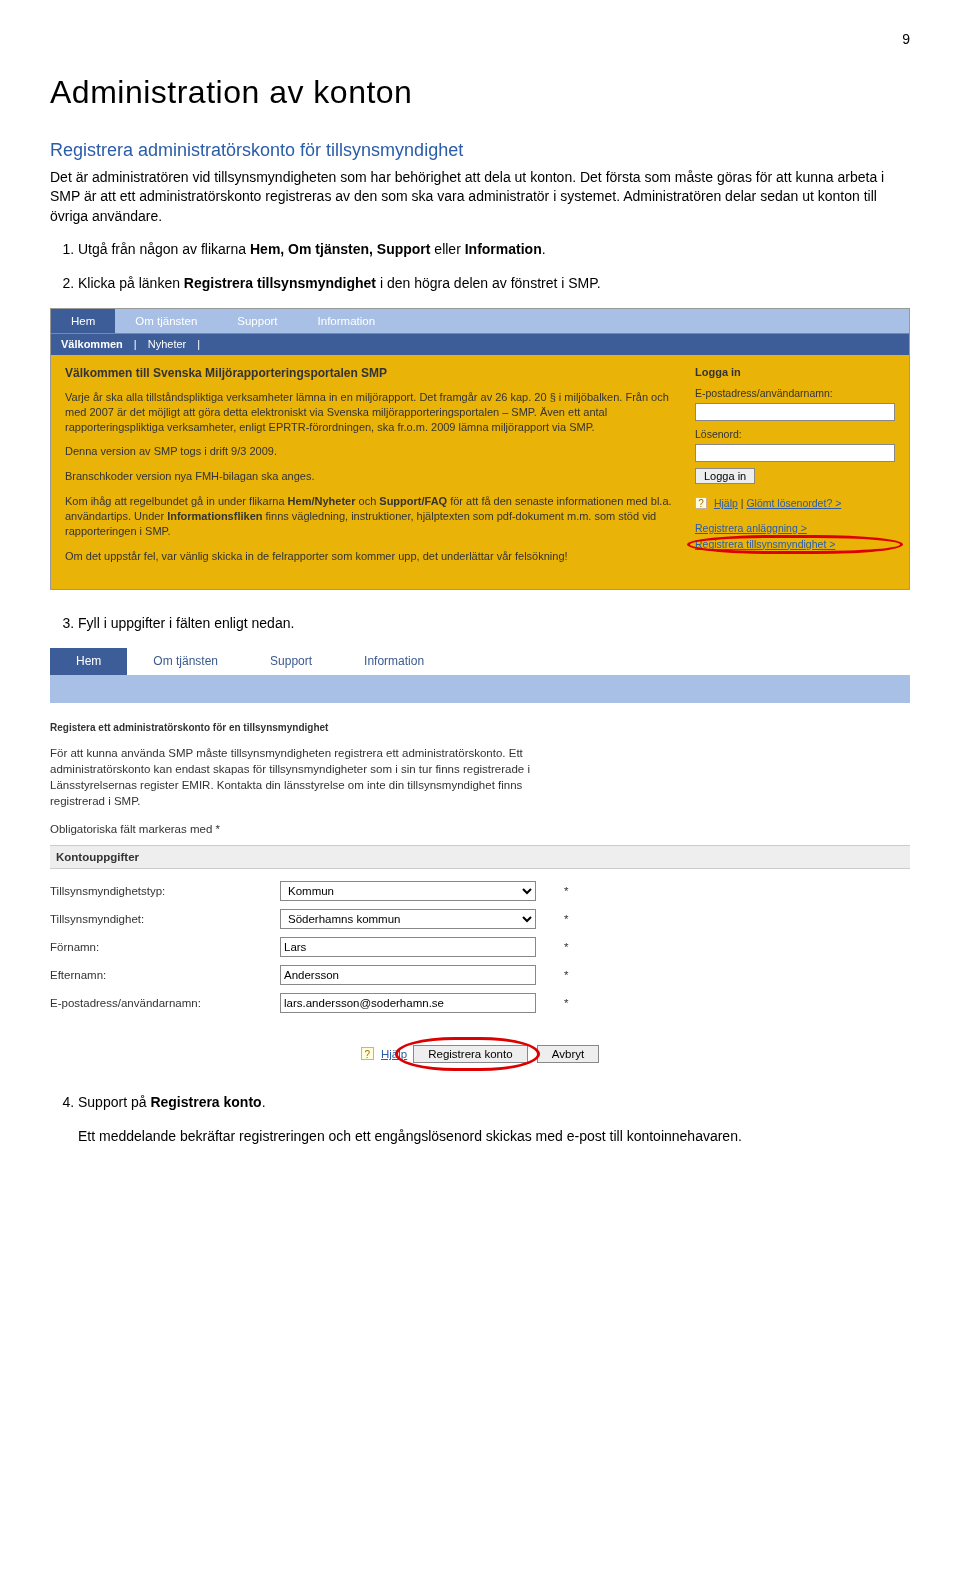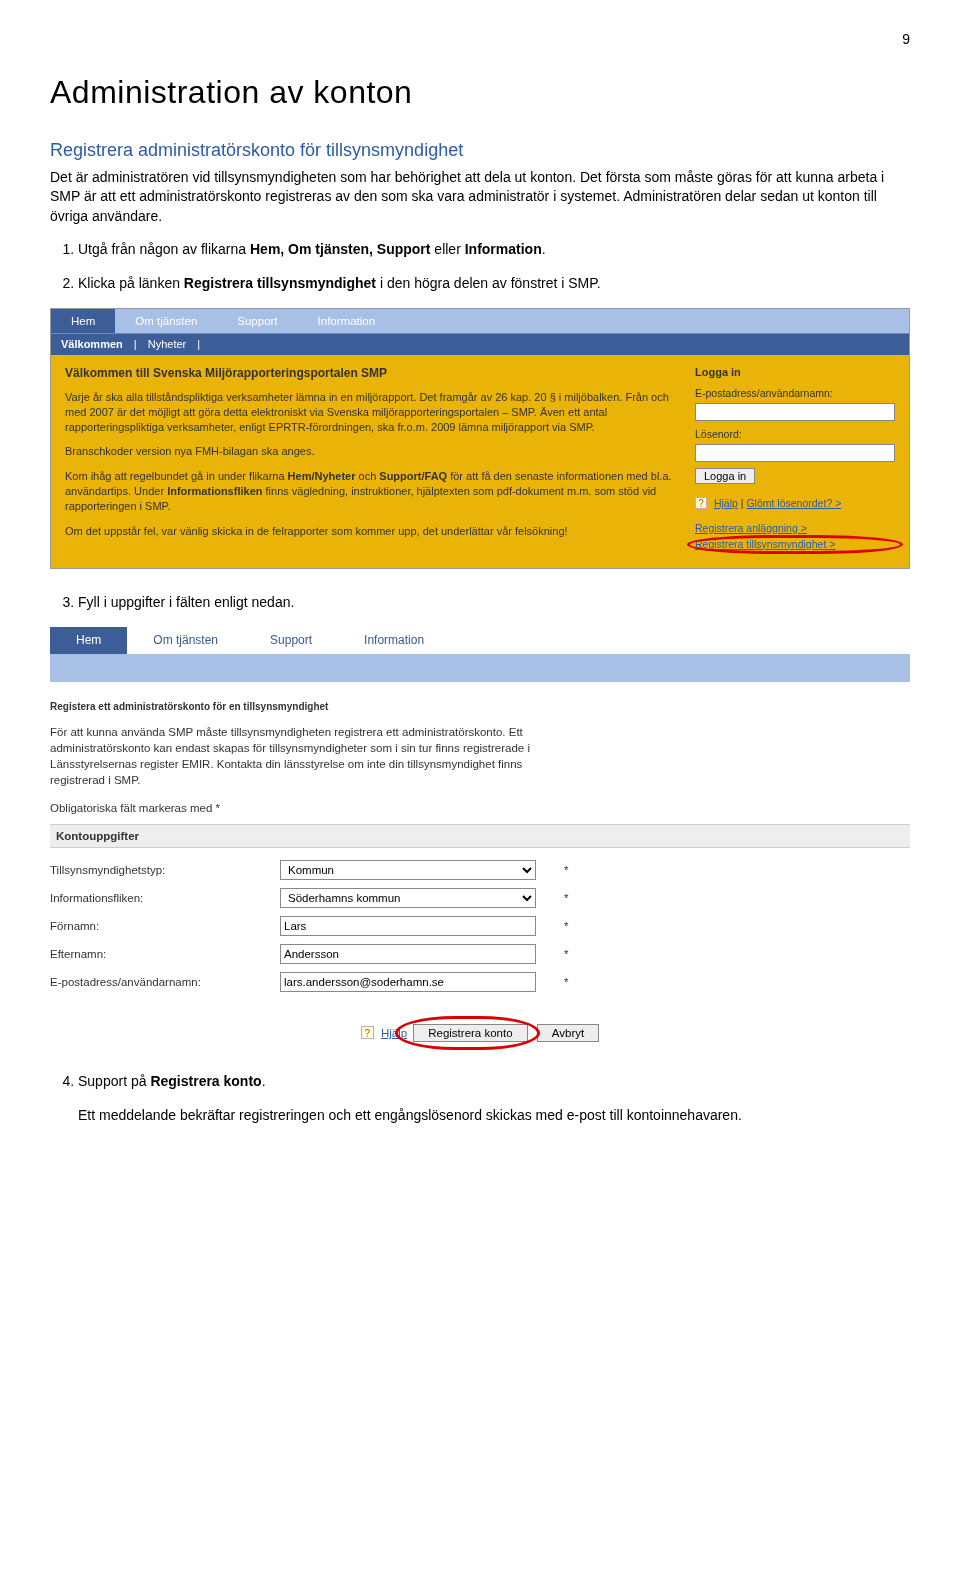--- a/index.html
+++ b/index.html
@@ -164,20 +164,21 @@
   <div class="subtabs">
     <span><b>Välkommen</b></span>
     <span>|</span>
     <span>Nyheter</span>
     <span>|</span>
   </div>
   <div class="shot1-body">
     <div class="shot1-left">
       <div class="welcome-title">Välkommen till Svenska Miljörapporteringsportalen SMP</div>
       <p>Varje år ska alla tillståndspliktiga verksamheter lämna in en miljörapport. Det framgår av 26 kap. 20 § i miljöbalken. Från och med 2007 är det möjligt att göra detta elektroniskt via Svenska miljörapporteringsportalen – SMP. Även ett antal rapporteringspliktiga verksamheter, enligt EPRTR-förordningen, ska fr.o.m. 2009 lämna miljörapport via SMP.</p>
+      <p>Denna version av SMP togs i drift 9/3 2009.</p>
       <p>Branschkoder version nya FMH-bilagan ska anges.</p>
       <p>
         <span>Kom ihåg att regelbundet gå in under flikarna </span><b>Hem/Nyheter</b><span> och </span><b>Support/FAQ</b><span> för att få den senaste informationen med bl.a. användartips. Under </span><b>Informationsfliken</b><span> finns vägledning, instruktioner, hjälptexten som pdf-dokument m.m. som stöd vid rapporteringen i SMP.</span>
       </p>
       <p>Om det uppstår fel, var vänlig skicka in de felrapporter som kommer upp, det underlättar vår felsökning!</p>
     </div>
     <div class="shot1-right">
       <div class="login-title">Logga in</div>
       <label>E-postadress/användarnamn:</label>
       <input type="text" style="">
@@ -218,21 +219,21 @@
   <p class="reg-intro">För att kunna använda SMP måste tillsynsmyndigheten registrera ett administratörskonto. Ett administratörskonto kan endast skapas för tillsynsmyndigheter som i sin tur finns registrerade i Länsstyrelsernas register EMIR. Kontakta din länsstyrelse om inte din tillsynsmyndighet finns registrerad i SMP.</p>
   <div class="oblig">Obligatoriska fält markeras med *</div>
   <div class="section-label">Kontouppgifter</div>
 
   <div class="form-row">
     <div class="lbl">Tillsynsmyndighetstyp:</div>
     <select><option>Kommun</option></select>
     <div class="star">*</div>
   </div>
   <div class="form-row">
-    <div class="lbl">Informationsfliken:</div>
+    <div class="lbl">Tillsynsmyndighet:</div>
     <select><option>Söderhamns kommun</option></select>
     <div class="star">*</div>
   </div>
   <div class="form-row">
     <div class="lbl">Förnamn:</div>
     <input type="text" value="Lars" style="">
     <div class="star">*</div>
   </div>
   <div class="form-row">
     <div class="lbl">Efternamn:</div>

